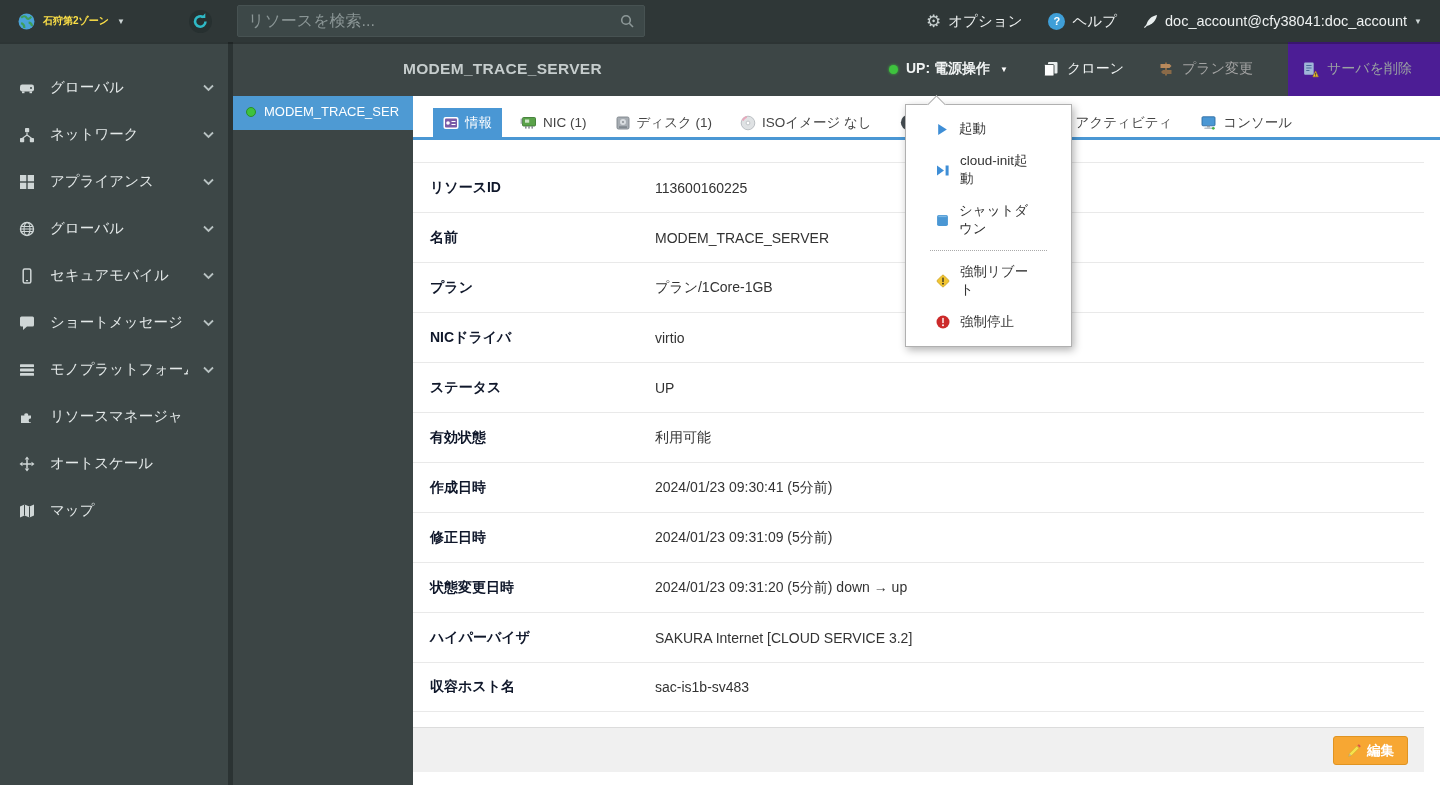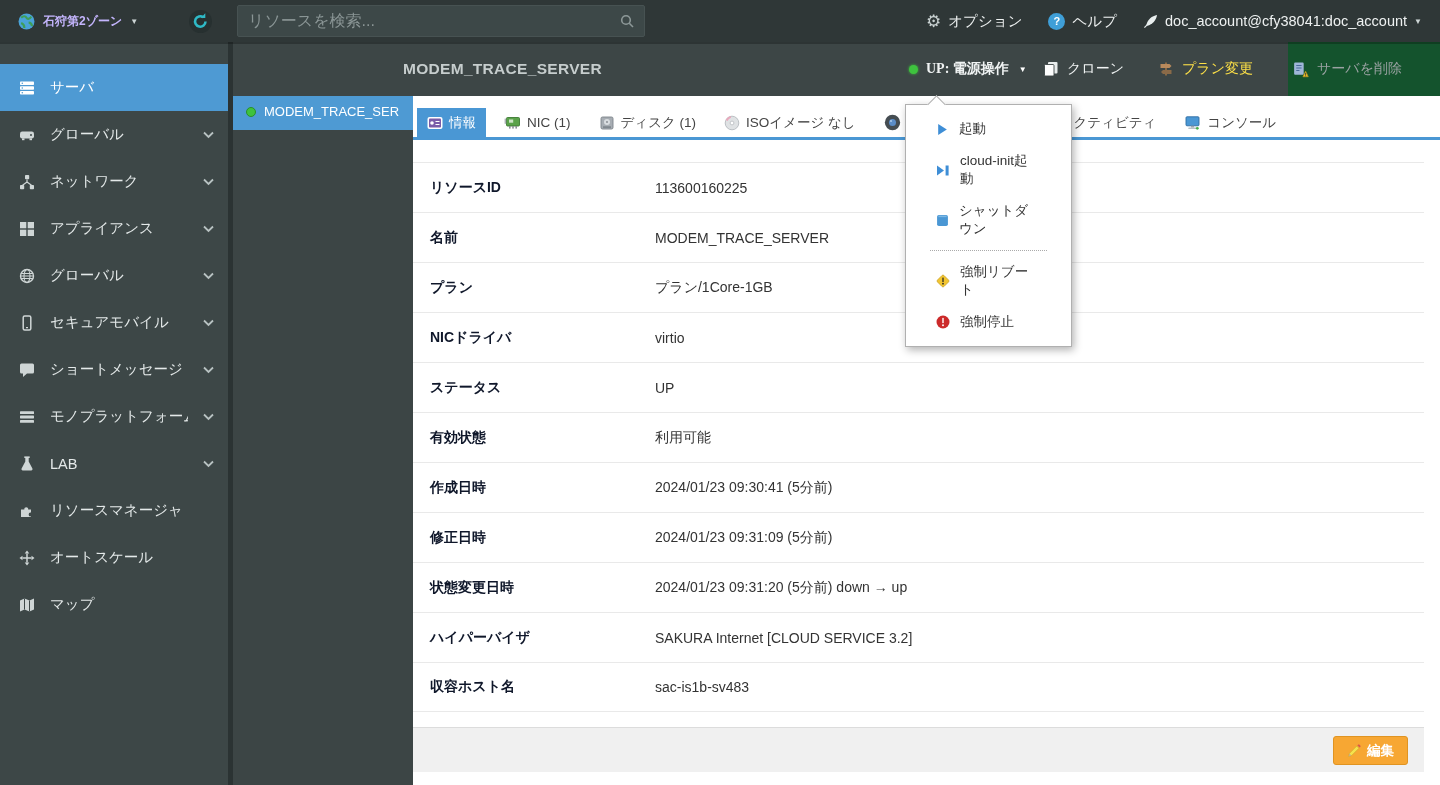--- a/index.html
+++ b/index.html
@@ -15,21 +15,21 @@
 
   
   .topbar {
     position:absolute; left:0; top:0; width:1440px; height:42px;
     background:#2f3737; box-shadow:0 2px 0 rgba(0,0,0,.25); z-index:30;
   }
   .zone-switcher {
     position:absolute; left:18px; top:0; height:42px;
     display:flex; align-items:center; gap:8px; cursor:pointer;
   }
-  .zone-label { color:#c4b5fd; font-weight:bold; font-size:12px; }
+  .zone-label { color:#fde047; font-weight:bold; font-size:10px; }
   .tb-caret { color:#cdd5d5; font-size:8px; }
   .refresh-btn {
     position:absolute; left:188px; top:10px; width:24px; height:24px;
     background:none; border:none; cursor:pointer; padding:0;
   }
   .searchbox {
     position:absolute; left:237px; top:5px; width:408px; height:32px;
     background:#3d4848; border:1px solid #475252; border-radius:2px;
     display:flex; align-items:center; padding:0 10px;
   }
@@ -76,33 +76,33 @@
   .band { position:absolute; left:233px; top:42px; width:1207px; height:54px; background:#3d4646; z-index:7; }
   .band-title {
     position:absolute; left:170px; top:0; height:54px; display:flex; align-items:center;
     color:#c6cdcd; font-weight:bold; font-size:15.5px; letter-spacing:.3px;
   }
   .band-btn {
     position:absolute; top:0; height:54px; display:flex; align-items:center; gap:8px;
     color:#f0f3f3; font-size:14px; cursor:pointer; white-space:nowrap;
   }
   .band-btn .sm-dot { width:9px; height:9px; border-radius:50%; background:#3ec23e; box-shadow:0 0 3px #3ec23e; }
-  .band-btn.power { left:676px; font-weight:bold;font-family:Liberation Serif, serif; }
+  .band-btn.power { left:656px; font-weight:bold; }
   .band-btn.clone { left:810px; }
-  .band-btn.plan  { left:925px; color:#fde047; cursor:default; }
+  .band-btn.plan  { left:925px; color:#a3a3a3; cursor:default; }
   .band-btn.delete {
-    left:1055px; width:152px; background:#14532d; padding-left:4px; color:#9aa2a2; cursor:default;
+    left:1055px; width:152px; background:#4c1d95; padding-left:14px; color:#9aa2a2; cursor:default;
   }
   .band-caret { color:#fff; font-size:8px; margin-left:2px; }
 
   
   .content { position:absolute; left:413px; top:96px; width:1027px; height:689px; background:#fff; z-index:8; }
   .tabbar {
     position:absolute; left:0; top:12px; width:1027px; height:32px;
-    display:flex; align-items:center; padding-left:4px;
+    display:flex; align-items:center; padding-left:20px;
     border-bottom:3px solid #4a97d4;
   }
   .tab {
     height:29px; display:flex; align-items:center; gap:6px;
     padding:0 10px; margin-right:8px; color:#444; font-size:13.5px; cursor:pointer; white-space:nowrap;
   }
   .tab.active { background:#4a97d4; color:#fff; }
   .tab.hidden-tab { width:168px; }
   .infotable { position:absolute; left:0; top:66px; width:1011px; }
   .row { height:50px; display:flex; align-items:center; border-top:1px solid #e9e9e9; padding-left:17px; }
@@ -182,37 +182,20 @@
             <path d="M1.5 14.5L7 9" stroke="#e9efef" stroke-width="1.3" fill="none"></path>
           </svg>
       </span>
       <span>doc_account@cfy38041:doc_account</span>
       <span class="tb-caret">▼</span>
     </div>
   </div>
 </div>
 
 <div class="sidebar">
-  <div class="side-item active">
-    <span class="ic">
-      <svg width="16" height="16" viewBox="0 0 16 16">
-          <g fill="#ffffff">
-            <rect x="1" y="1.5" width="14" height="3.6" rx=".8"></rect>
-            <rect x="1" y="6.2" width="14" height="3.6" rx=".8"></rect>
-            <rect x="1" y="10.9" width="14" height="3.6" rx=".8"></rect>
-          </g>
-          <g fill="#4e9ad3">
-            <circle cx="3.3" cy="3.3" r=".8"></circle>
-            <circle cx="3.3" cy="8" r=".8"></circle>
-            <circle cx="3.3" cy="12.7" r=".8"></circle>
-          </g>
-        </svg>
-    </span>
-    <span class="side-label">サーバ</span>
-  </div>
   <div class="side-item">
     <span class="ic">
       <svg width="16" height="16" viewBox="0 0 16 16">
           <rect x="1" y="4.5" width="14" height="7" rx="2.2" fill="#cfd6d6"></rect>
           <rect x="3" y="11.4" width="2.5" height="1.8" fill="#cfd6d6"></rect>
           <rect x="10.5" y="11.4" width="2.5" height="1.8" fill="#cfd6d6"></rect>
           <circle cx="12" cy="8" r="1" fill="#3d4747"></circle>
         </svg>
     </span>
     <span class="side-label">グローバル</span>
@@ -304,34 +287,20 @@
     <span class="ic">
       <svg width="16" height="16" viewBox="0 0 16 16">
           <g fill="#cfd6d6">
             <rect x="1" y="2.2" width="14" height="2.8" rx=".6"></rect>
             <rect x="1" y="6.6" width="14" height="2.8" rx=".6"></rect>
             <rect x="1" y="11" width="14" height="2.8" rx=".6"></rect>
           </g>
         </svg>
     </span>
     <span class="side-label">モノプラットフォーム</span>
-    <span class="ic">
-        <svg width="11" height="8" viewBox="0 0 11 8">
-          <path d="M1 1.5l4.5 4.5L10 1.5" stroke="#b8c2c2" stroke-width="1.8" fill="none"></path>
-        </svg>
-      </span>
-  </div>
-  <div class="side-item">
-    <span class="ic">
-      <svg width="16" height="16" viewBox="0 0 16 16">
-          <path d="M6.3 1.2h3.4v4.3l3.7 7a1.3 1.3 0 0 1-1.2 1.9H3.8a1.3 1.3 0 0 1-1.2-1.9l3.7-7z" fill="#cfd6d6"></path>
-          <path d="M5.3 1.2h5.4" stroke="#cfd6d6" stroke-width="1.6"></path>
-        </svg>
-    </span>
-    <span class="side-label">LAB</span>
     <span class="ic">
         <svg width="11" height="8" viewBox="0 0 11 8">
           <path d="M1 1.5l4.5 4.5L10 1.5" stroke="#b8c2c2" stroke-width="1.8" fill="none"></path>
         </svg>
       </span>
   </div>
   <div class="side-item">
     <span class="ic">
       <svg width="16" height="16" viewBox="0 0 16 16">
           <path d="M2 6.5h3.4a1.9 1.9 0 1 1 3.7 0H12v3.1a1.9 1.9 0 1 0 0 3.7V14H2z" fill="#cfd6d6"></path>

